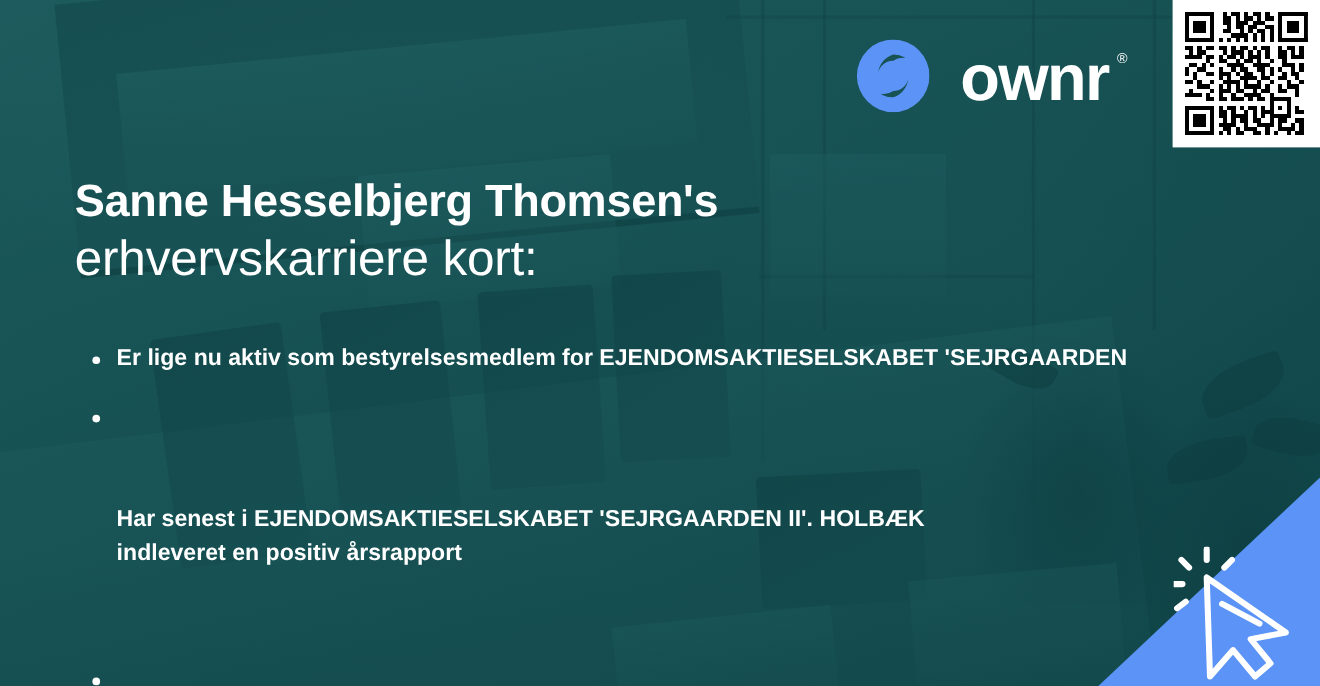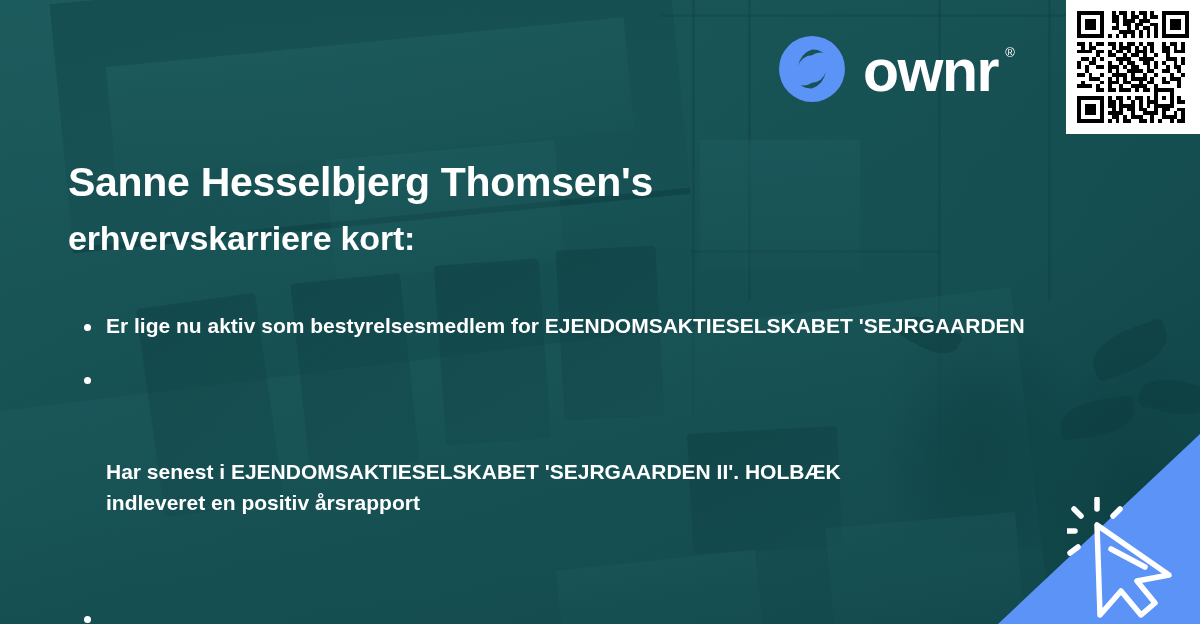--- a/index.html
+++ b/index.html
@@ -81,21 +81,21 @@
     mix-blend-mode:multiply;
   }
   .tint2 {
     position:absolute; inset:0;
     background:linear-gradient(150deg, rgba(14,88,92,0.55), rgba(11,70,74,0.72));
   }
 
   
   .logo {
     position:absolute; left:779px; top:36px;
-    display:flex; align-items:center; gap:18px;
+    display:flex; align-items:center; gap:28px;
   }
   .logo-mark { width:66px; height:66px; flex:0 0 auto; }
   .logo-word {
     position:relative;
     font-size:59px; font-weight:bold; color:#ffffff;
     letter-spacing:-1.5px; line-height:1;
   }
   .logo-reg {
     position:absolute; top:4px; right:-17px;
     font-size:13px; font-weight:normal; letter-spacing:0;
@@ -114,22 +114,22 @@
   .headline {
     position:absolute; left:68px; top:158px;
     width:1100px;
     color:#ffffff;
   }
   .headline .l1 {
     font-size:41px; font-weight:bold; line-height:1.18;
     letter-spacing:-0.3px; white-space:nowrap;
   }
   .headline .l2 {
-    font-size:34px; font-weight:bold; line-height:1.30;
-    letter-spacing:-0.2px; white-space:nowrap;margin-top:10px;
+    font-size:45px; font-weight:normal; line-height:1.30;
+    letter-spacing:-0.2px; white-space:nowrap;
   }
 
   
   .bullets {
     position:absolute; left:80px; top:310px;
     width:1130px;
     color:#ffffff;
   }
   .bullet {
     position:relative;

